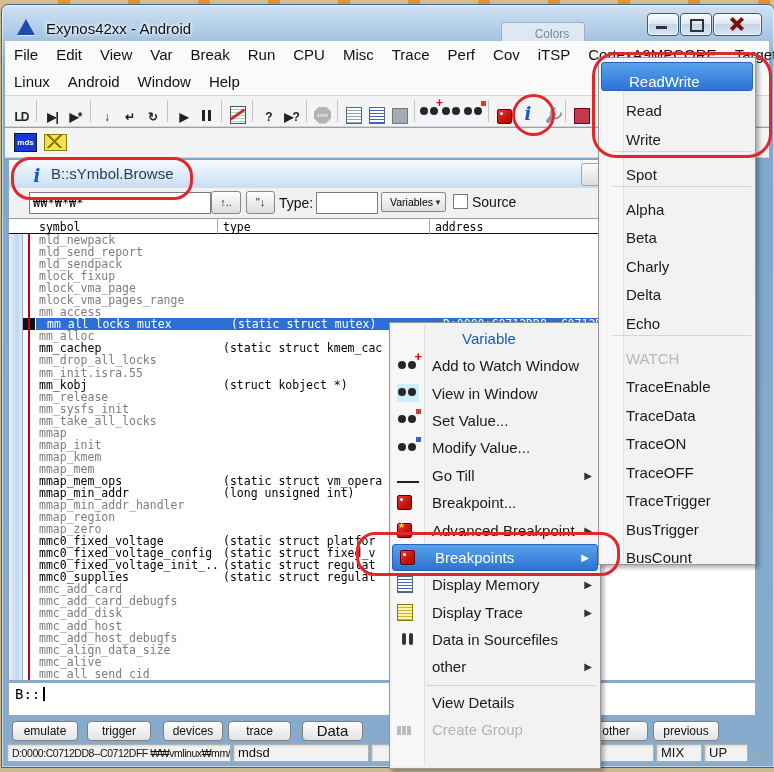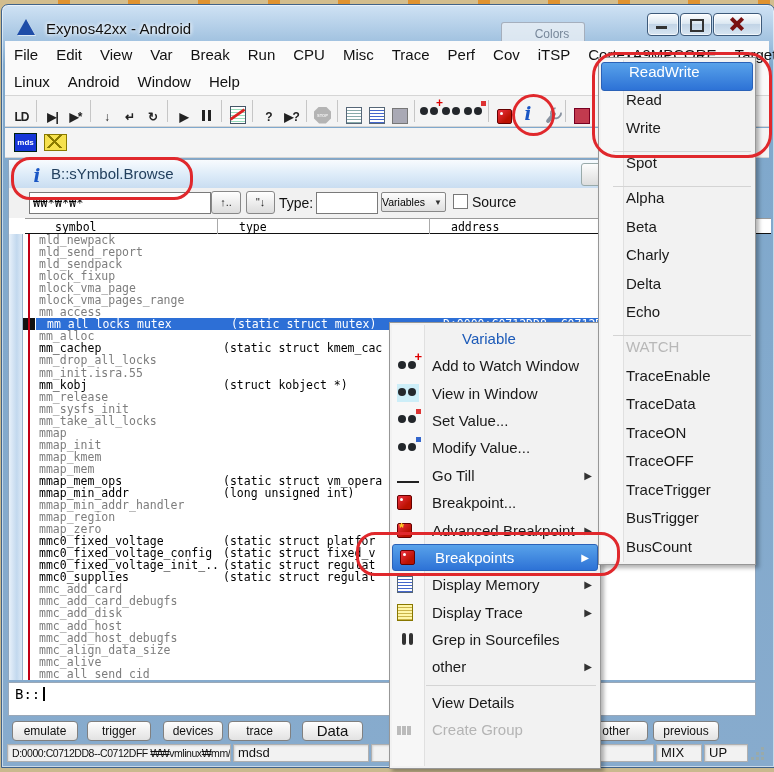--- a/index.html
+++ b/index.html
@@ -90,28 +90,28 @@
     background:linear-gradient(#fcfcfc,#ddd);border-radius:3px;}
   .filterbar{position:absolute;left:0;top:28px;width:746px;height:30px;background:#f1f1f1;}
   .f-input{position:absolute;left:20px;top:4px;width:174px;height:18px;border:1px solid #7a7a7a;
     background:#fff;font-family:"DejaVu Sans Mono",monospace;font-size:12px;padding:1px 3px;}
   .f-btn{position:absolute;top:3px;height:21px;border:1px solid #888;border-radius:3px;
     background:linear-gradient(#fff,#dcdcdc);font-size:11px;text-align:center;line-height:20px;color:#222;}
   .f-up{left:202px;width:28px;} .f-dn{left:237px;width:27px;}
   .f-typelabel{position:absolute;left:270px;top:7px;font-size:14px;color:#111;}
   .f-type{position:absolute;left:307px;top:4px;width:56px;height:18px;border:1px solid #7a7a7a;background:#fff;}
   .f-drop{position:absolute;left:372px;top:4px;width:65px;height:20px;border:1px solid #888;
-    background:linear-gradient(#fdfdfd,#dfdfdf);font-size:10.5px;line-height:19px;padding-left:0;
+    background:linear-gradient(#fdfdfd,#dfdfdf);font-size:10.5px;line-height:19px;padding-left:8px;
     box-sizing:border-box;border-radius:2px;}
   .f-drop .arr{position:absolute;right:3px;top:0;font-size:8px;line-height:19px;color:#333;}
   .f-check{position:absolute;left:444px;top:6px;width:13px;height:13px;background:#fff;border:1px solid #777;}
   .f-srclabel{position:absolute;left:463px;top:6px;font-size:14px;color:#111;}
   .hdr{position:absolute;left:0;top:58px;width:746px;height:16px;background:#fff;
     border-top:1px solid #999;border-bottom:1px solid #111;box-sizing:border-box;
-    font-family:"DejaVu Sans Mono",monospace;font-size:11.5px;color:#000;margin-left:16px;}
+    font-family:"DejaVu Sans Mono",monospace;font-size:11.5px;color:#000;}
   .hdr span{position:absolute;top:1px;}
   .h-sym{left:30px;} .h-typ{left:214px;} .h-adr{left:426px;}
   .colsep{position:absolute;top:58px;width:1px;height:462px;background:#aaa;}
   .cs1{left:208px;} .cs2{left:420px;}
   .lview{position:absolute;left:0;top:74px;width:746px;height:446px;background:#fff;overflow:hidden;}
   .lscroll{position:absolute;left:0;top:74px;width:13px;height:446px;
     background:linear-gradient(90deg,#e8f1fa,#c2d8ee 60%,#dce9f6);border-right:1px solid #9ab4cc;}
   .redline{position:absolute;left:19px;top:74px;width:2px;height:446px;background:#c00016;}
   .lrow{position:relative;height:12.05px;font-family:"DejaVu Sans Mono",monospace;
     font-size:11.5px;line-height:12px;white-space:pre;color:#7d7d7d;}
@@ -190,21 +190,21 @@
   .ic-group{width:14px !important;height:12px !important;position:relative;}
   .ic-group::before{content:"";position:absolute;left:0;top:2px;width:4px;height:9px;background:#bbb;
     box-shadow:5px 0 0 #bbb,10px 0 0 #bbb;}
   .ic-vars{width:13px !important;height:12px !important;background:#c9c9c9;border-radius:2px;}
   
   .smenu{position:absolute;left:598px;top:57px;width:158px;height:508px;background:#f2f2f2;
     border:1px solid #979797;box-shadow:3px 3px 4px rgba(0,0,0,.3);box-sizing:border-box;
     padding-top:4px;z-index:50;}
   .smenu::before{content:"";position:absolute;left:2px;top:2px;bottom:2px;width:22px;
     background:#f7f7f7;border-right:1px solid #e0e0e0;}
-  .sitem{position:relative;height:28.5px;display:flex;align-items:flex-start;font-size:15px;color:#1a1a1a;}
+  .sitem{position:relative;height:28.5px;display:flex;align-items:flex-end;font-size:15px;color:#1a1a1a;}
   .sitem .mlabel{margin-left:27px;white-space:nowrap;}
   .sitem.sep{height:6.5px;}
   .sitem.sep::after{content:"";position:absolute;left:14px;right:4px;top:3px;height:1px;background:#d4d4d4;}
   .sitem.disabled{color:#b8b8b8;}
   .sitem.hl{background:linear-gradient(#58a2ea,#2d72d6);border:1px solid #2a62b8;border-radius:3px;
     margin:0 2px;color:#fff;height:26.5px;}
   
   .anno{position:absolute;border:3px solid #e0282c;z-index:90;pointer-events:none;}
   .anno.a-toolbar{left:512px;top:94px;width:37px;height:36px;border-radius:50%;}
   .anno.a-title{left:11px;top:157px;width:176px;height:37px;border-radius:19px;}
@@ -736,21 +736,21 @@
         </div>
 
         <div class="mitem normal">
           <span class="micon ic-trace"></span>
           <span class="mlabel">Display Trace</span>
           <span class="marrow">▶</span>
         </div>
 
         <div class="mitem normal">
           <span class="micon ic-grep"></span>
-          <span class="mlabel">Grep in Sourcefiles</span>
+          <span class="mlabel">Data in Sourcefiles</span>
           <span class="marrow"></span>
         </div>
 
         <div class="mitem normal">
           <span class="micon"></span>
           <span class="mlabel">other</span>
           <span class="marrow">▶</span>
         </div>
 
         <div class="mitem sep">

